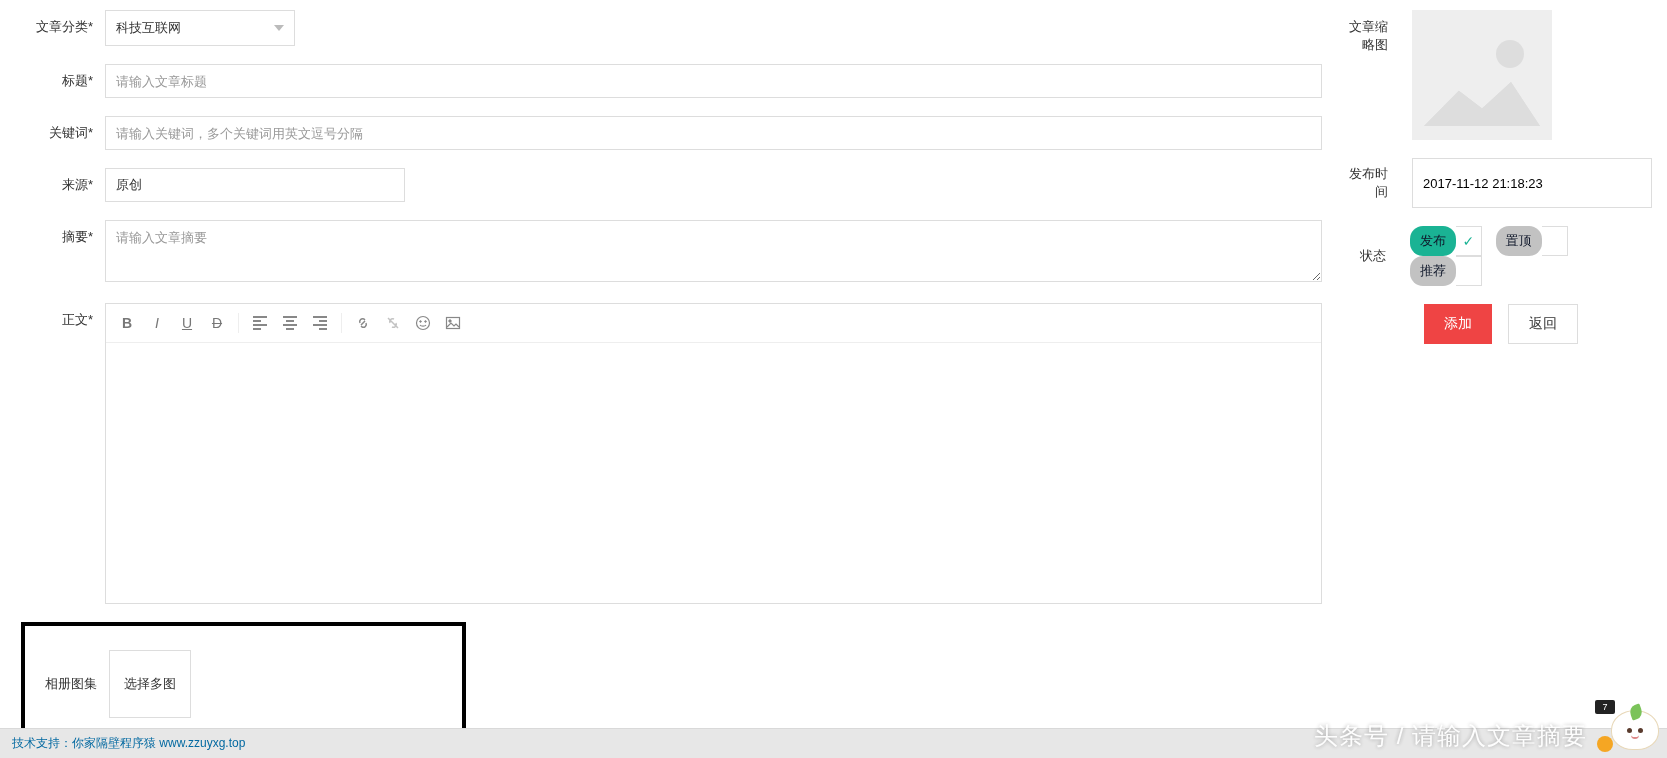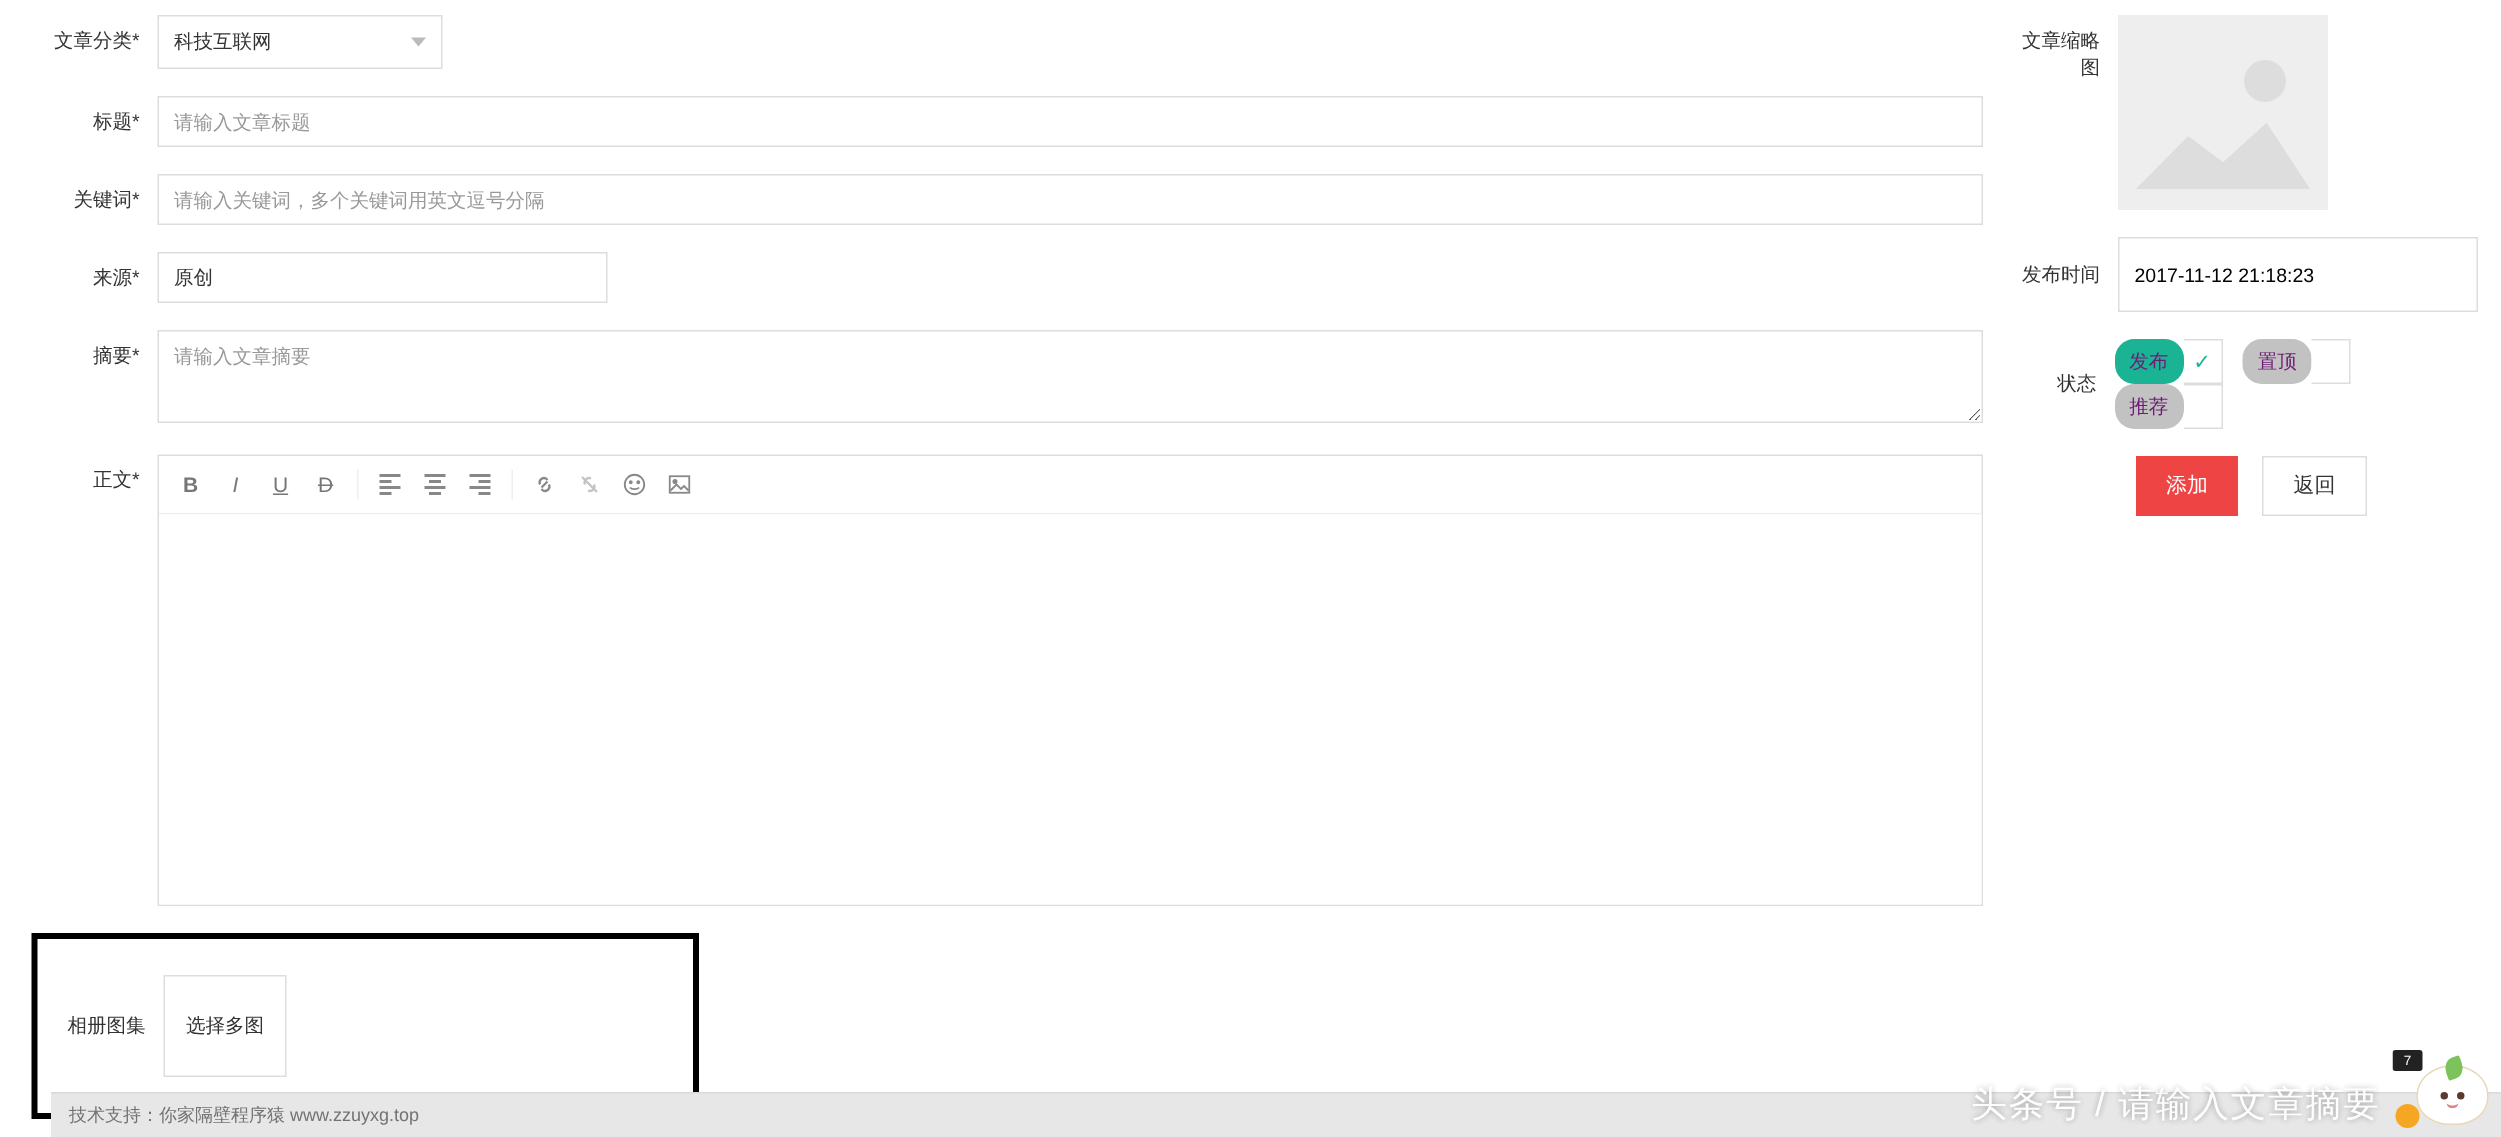--- a/index.html
+++ b/index.html
@@ -89,57 +89,56 @@
     }
     .gallery-label { width: 70px; text-align: right; padding-right: 12px; color: #333; }
     .btn-outline {
       border: 1px solid #ddd; background: #fff;
       padding: 24px 14px; cursor: pointer; color: #333;
       font-size: 13px;
     }
 
     
     .r-row { display: flex; align-items: center; margin-bottom: 18px; }
-    .r-label { width: 70px; text-align: right; padding-right: 12px; color: #333; font-size: 13px; }
+    .r-label { width: 70px; text-align: right; padding-right: 24px; color: #333; font-size: 13px; }
     .thumb-box {
       width: 140px; height: 130px;
       background: #eee;
       position: relative;
       cursor: pointer;
     }
     .thumb-sun { position: absolute; width: 28px; height: 28px; border-radius: 50%; background: #ddd; top: 30px; right: 28px; }
     .thumb-mtn { position: absolute; bottom: 14px; left: 12px; right: 12px; height: 44px;
       background: linear-gradient(135deg, transparent 30%, #ddd 30%), linear-gradient(45deg, #ddd 50%, transparent 50%);
       clip-path: polygon(0 100%, 30% 20%, 50% 60%, 75% 0, 100% 100%);
       background-color: #ddd;
     }
     .r-input {
       flex: 1; height: 50px; border: 1px solid #ddd;
       padding: 0 10px; font-size: 13px; background: #fff;
     }
 
     .status-btn { display: inline-flex; height: 30px; margin-right: 10px; }
-    .sb-left { padding: 0 10px; display: flex; align-items: center; color: #701a75; font-size: 13px; border-radius: 13px; }
+    .sb-left { padding: 0 10px; display: flex; align-items: center; color: #0f172a; font-size: 13px; border-radius: 13px; }
     .sb-right { width: 26px; display: flex; align-items: center; justify-content: center; border: 1px solid #ddd; border-left: none; background: #fff; }
     .sb-green .sb-left { background: #1ab394; }
     .sb-grey .sb-left { background: #c2c2c2; }
     .check { color: #1ab394; font-size: 14px; }
 
     .action-row { margin-left: 82px; display: flex; gap: 16px; }
     .btn-primary { background: #ef4444; color: #fff; border: none; padding: 10px 20px; font-size: 14px; cursor: pointer; }
     .btn-default { background: #fff; color: #333; border: 1px solid #ddd; padding: 10px 20px; font-size: 14px; cursor: pointer; }
 
     .footer-bar {
       position: fixed; bottom: 0; left: 0; right: 0;
       background: #e7e7e7;
       padding: 6px 12px;
       font-size: 12px;
-      color: #737373;
+      color: #0369a1;
       border-top: 1px solid #d9d9d9;
-      margin-left: 34px;
     }
 
     .watermark {
       position: fixed; bottom: 6px; right: 80px;
       color: #fff; font-size: 24px; font-weight: 300;
       text-shadow: 0 0 4px rgba(0,0,0,.35);
       font-family: "Microsoft YaHei", sans-serif;
       letter-spacing: 1px;
       opacity: .92;
     }

